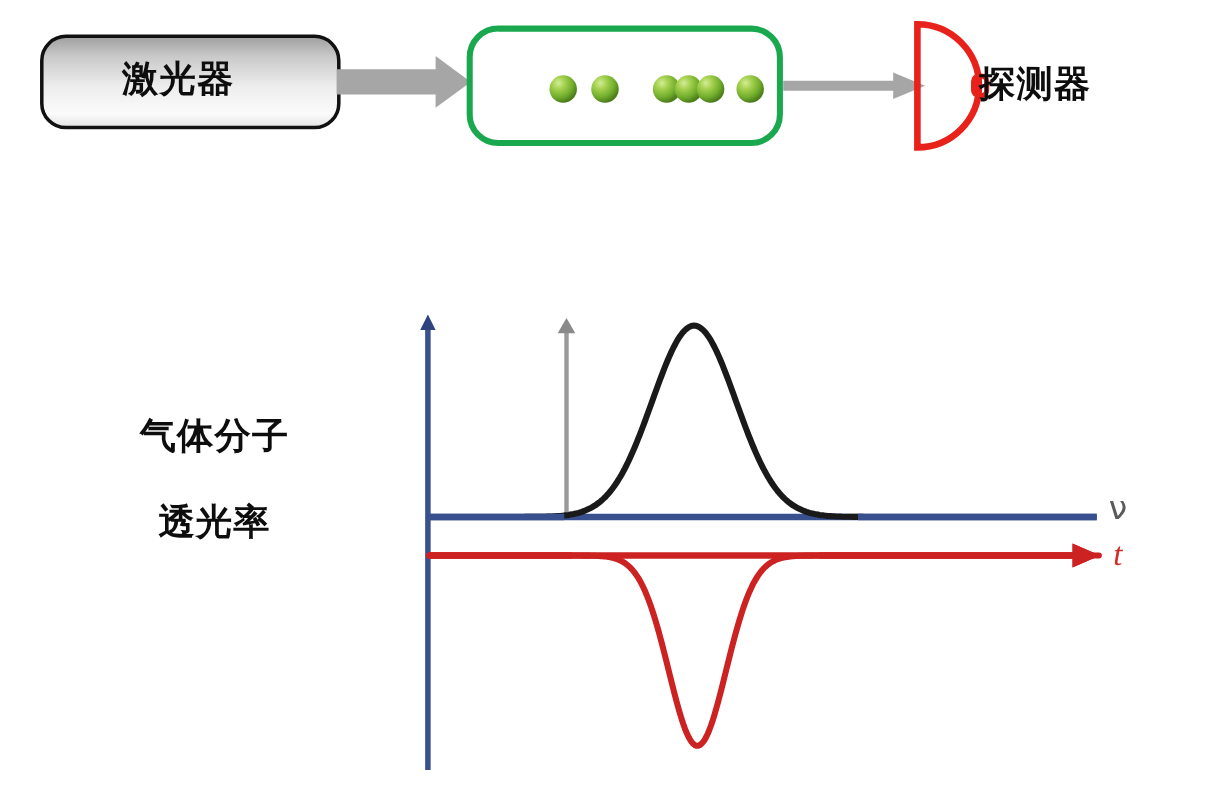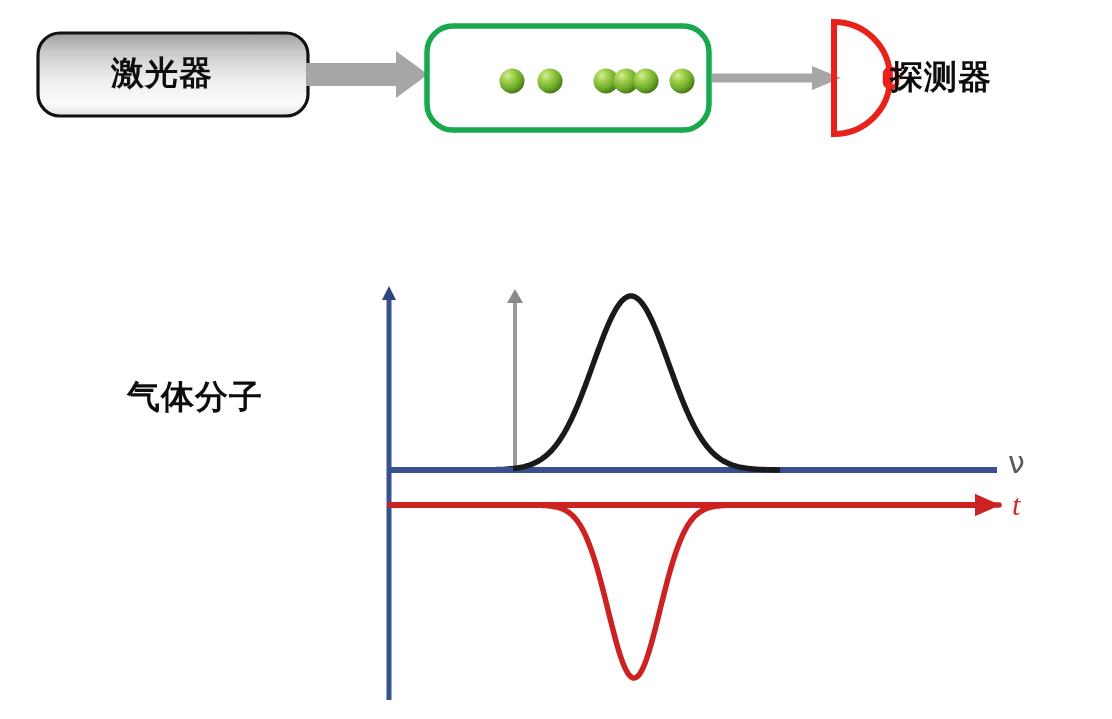--- a/index.html
+++ b/index.html
@@ -175,18 +175,19 @@
     <path d="M 975,494 L 1000,505 L 975,516 Z" fill="#cc2222"></path>
   </svg>
 
   <div class="cn-label" id="laser-label">激光器</div>
 
 
   <div class="cn-label" id="detector-label">探测器</div>
 
   <div class="cn-label" id="spectrum-caption-1">气体分子</div>
 
+  <div class="cn-label" id="spectrum-caption-2">透光率</div>
 
   <div class="axis-sym" id="nu-symbol">ν</div>
 
   <div class="axis-sym" id="t-symbol">t</div>
 
 </div>
 
 </body></html>

